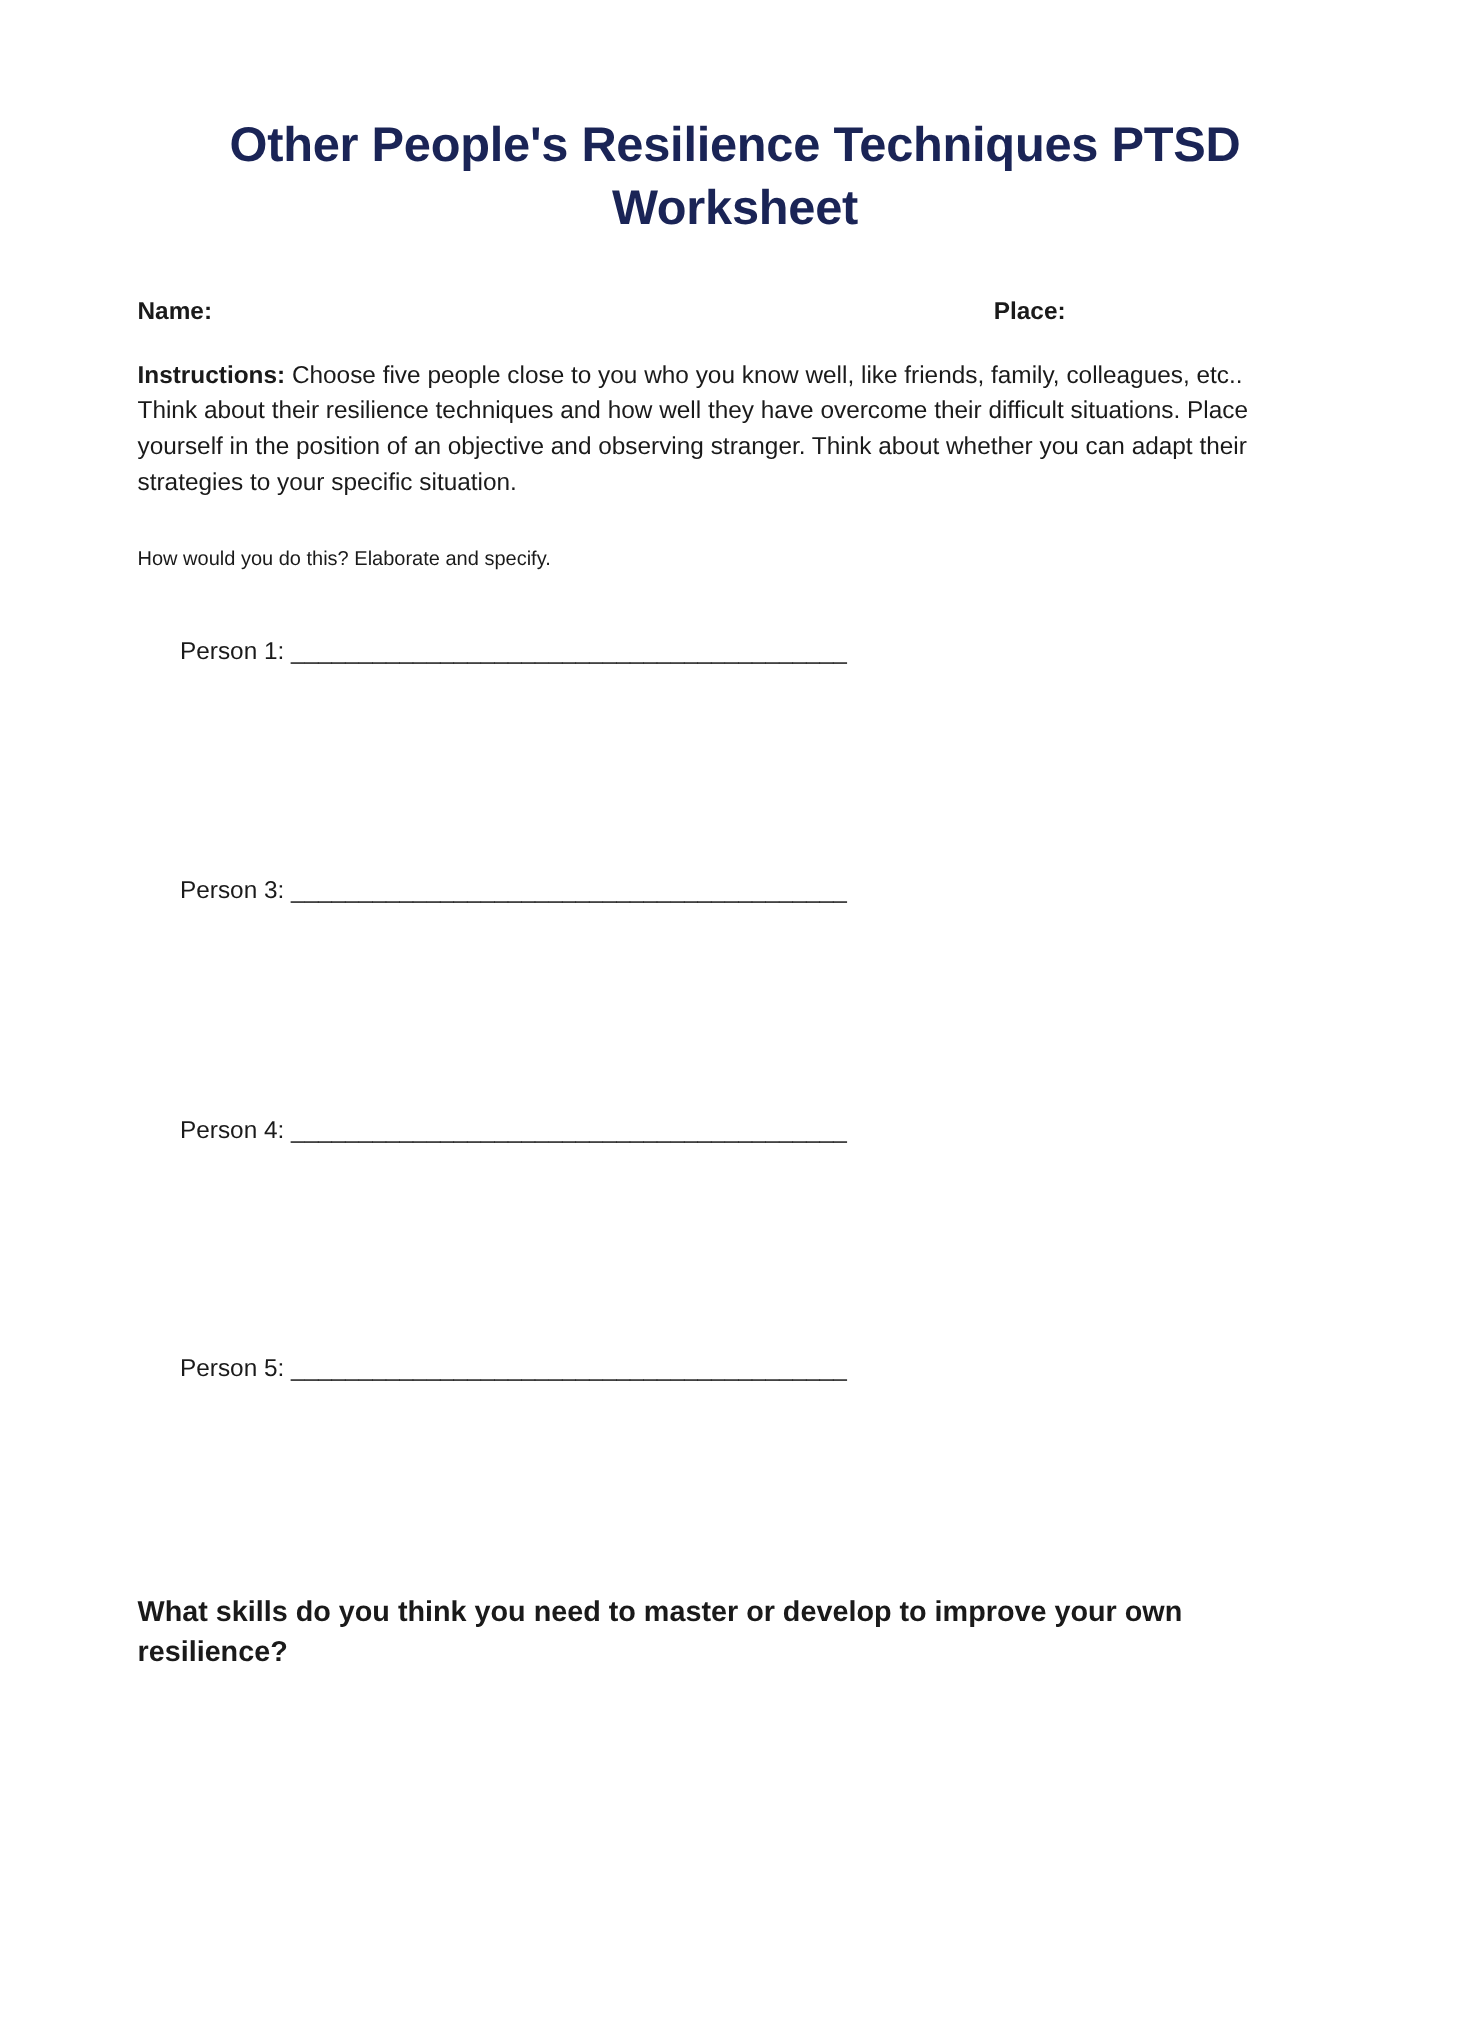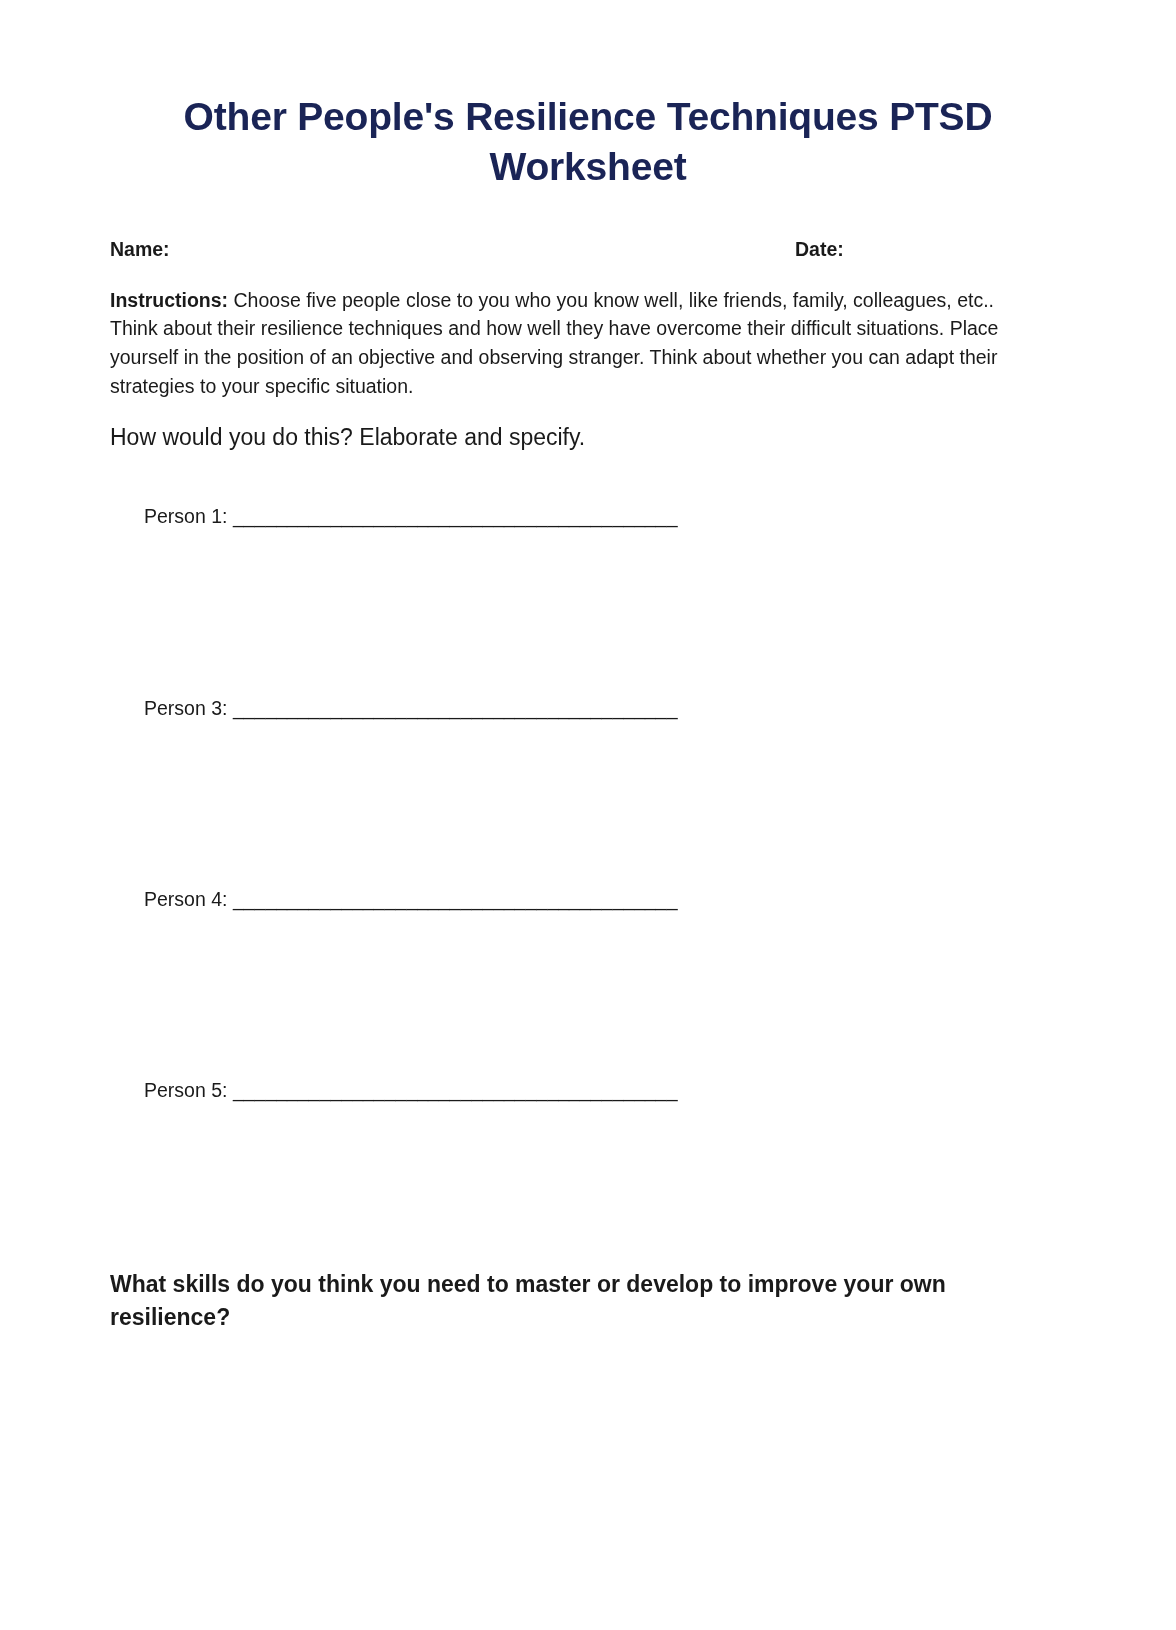--- a/index.html
+++ b/index.html
@@ -46,28 +46,28 @@
   }
   .field-name {
     width: 640px;
   }
   .field-physician {
     margin-bottom: 28px;
   }
   .instructions {
     font-size: 19.5px;
     line-height: 1.47;
-    margin: 0 0 21px 0;
+    margin: 0 0 36px 0;
     max-width: 890px;
   }
   .instructions b {
     font-weight: bold;
   }
   .prompt {
-    font-size: 23px;
+    font-size: 16px;
     line-height: 1.47;
     margin: 0 0 48px 0;
   }
   .person-block {
     margin-bottom: 0;
   }
   .person-line {
     font-size: 19.5px;
     line-height: 1.4;
     white-space: nowrap;
@@ -88,21 +88,21 @@
 </style>
 </head>
 <body>
 
 <div class="page">
 
   <h1 class="doc-title">Other People's Resilience Techniques PTSD Worksheet</h1>
 
   <div class="field-row">
     <span class="field-label field-name">Name:</span>
-    <span class="field-label">Date:</span>
+    <span class="field-label">Place:</span>
   </div>
 
 
   <p class="instructions"><b>Instructions:</b><span> Choose five people close to you who you know well, like friends, family, colleagues, etc.. Think about their resilience techniques and how well they have overcome their difficult situations. Place yourself in the position of an objective and observing stranger. Think about whether you can adapt their strategies to your specific situation.</span></p>
 
   <p class="prompt">How would you do this? Elaborate and specify.</p>
 
   <div class="person-block">
     <div class="person-line">Person 1: _________________________________________</div>
     <div class="person-gap"></div>

